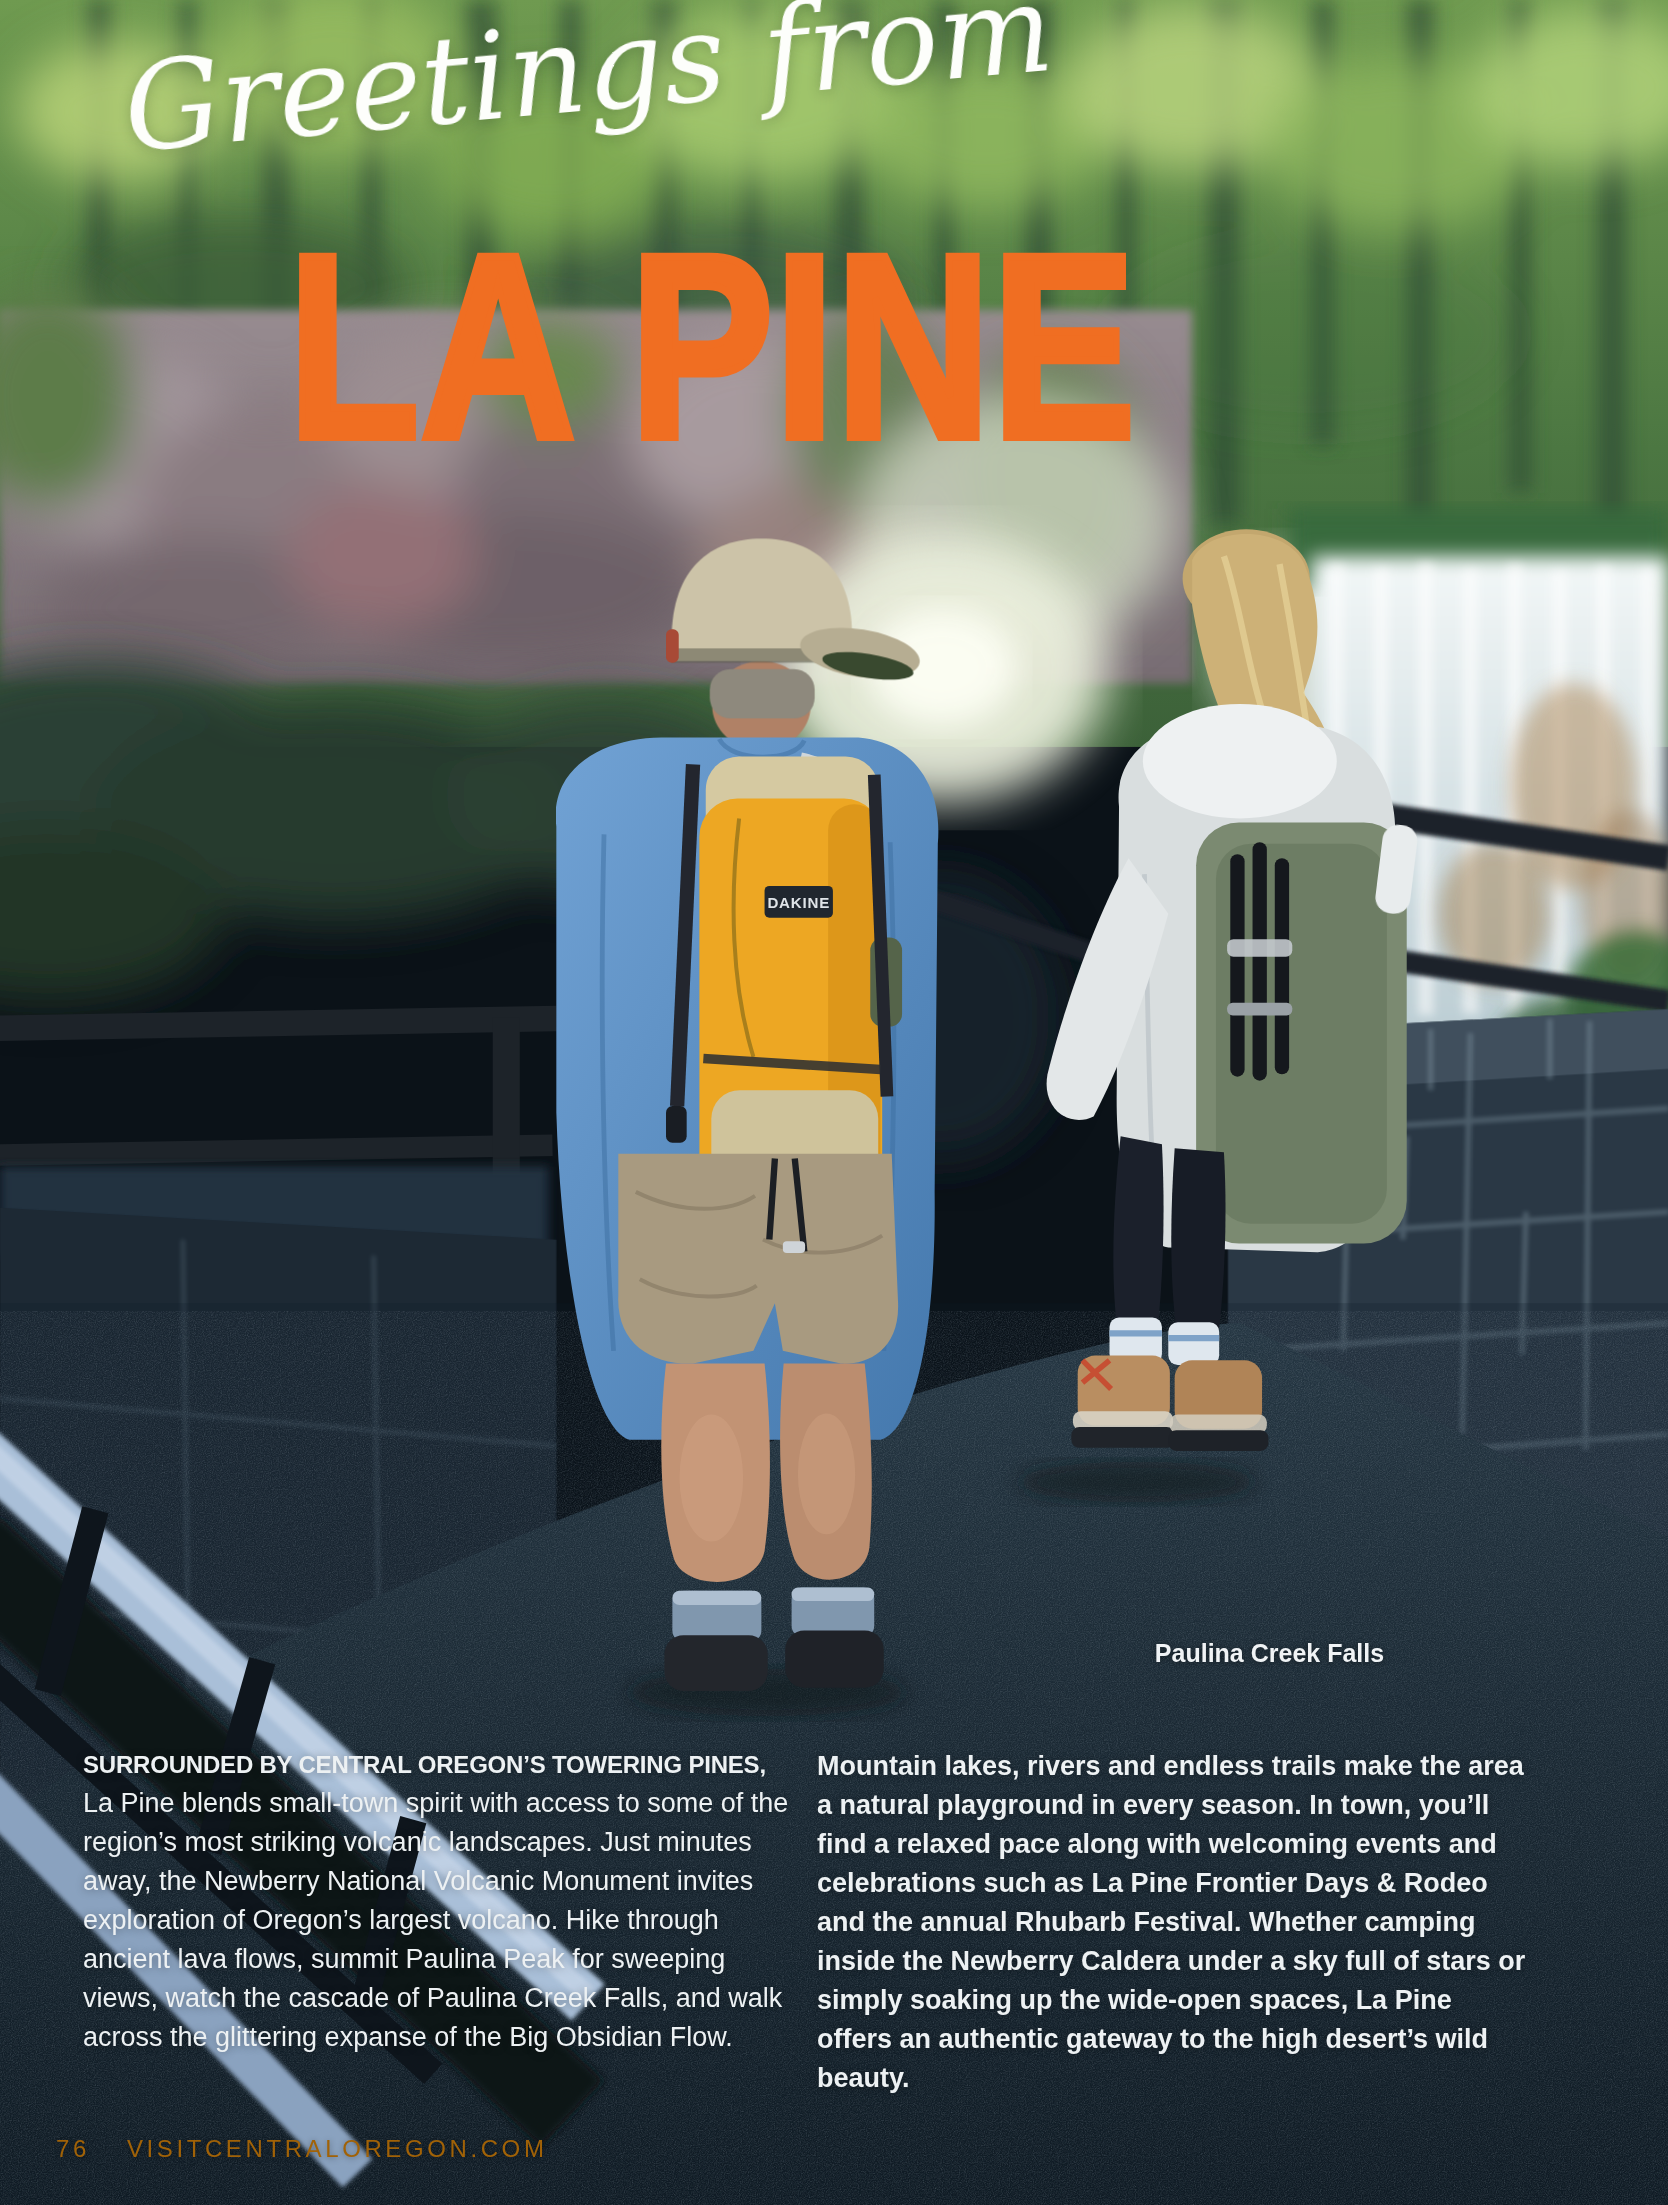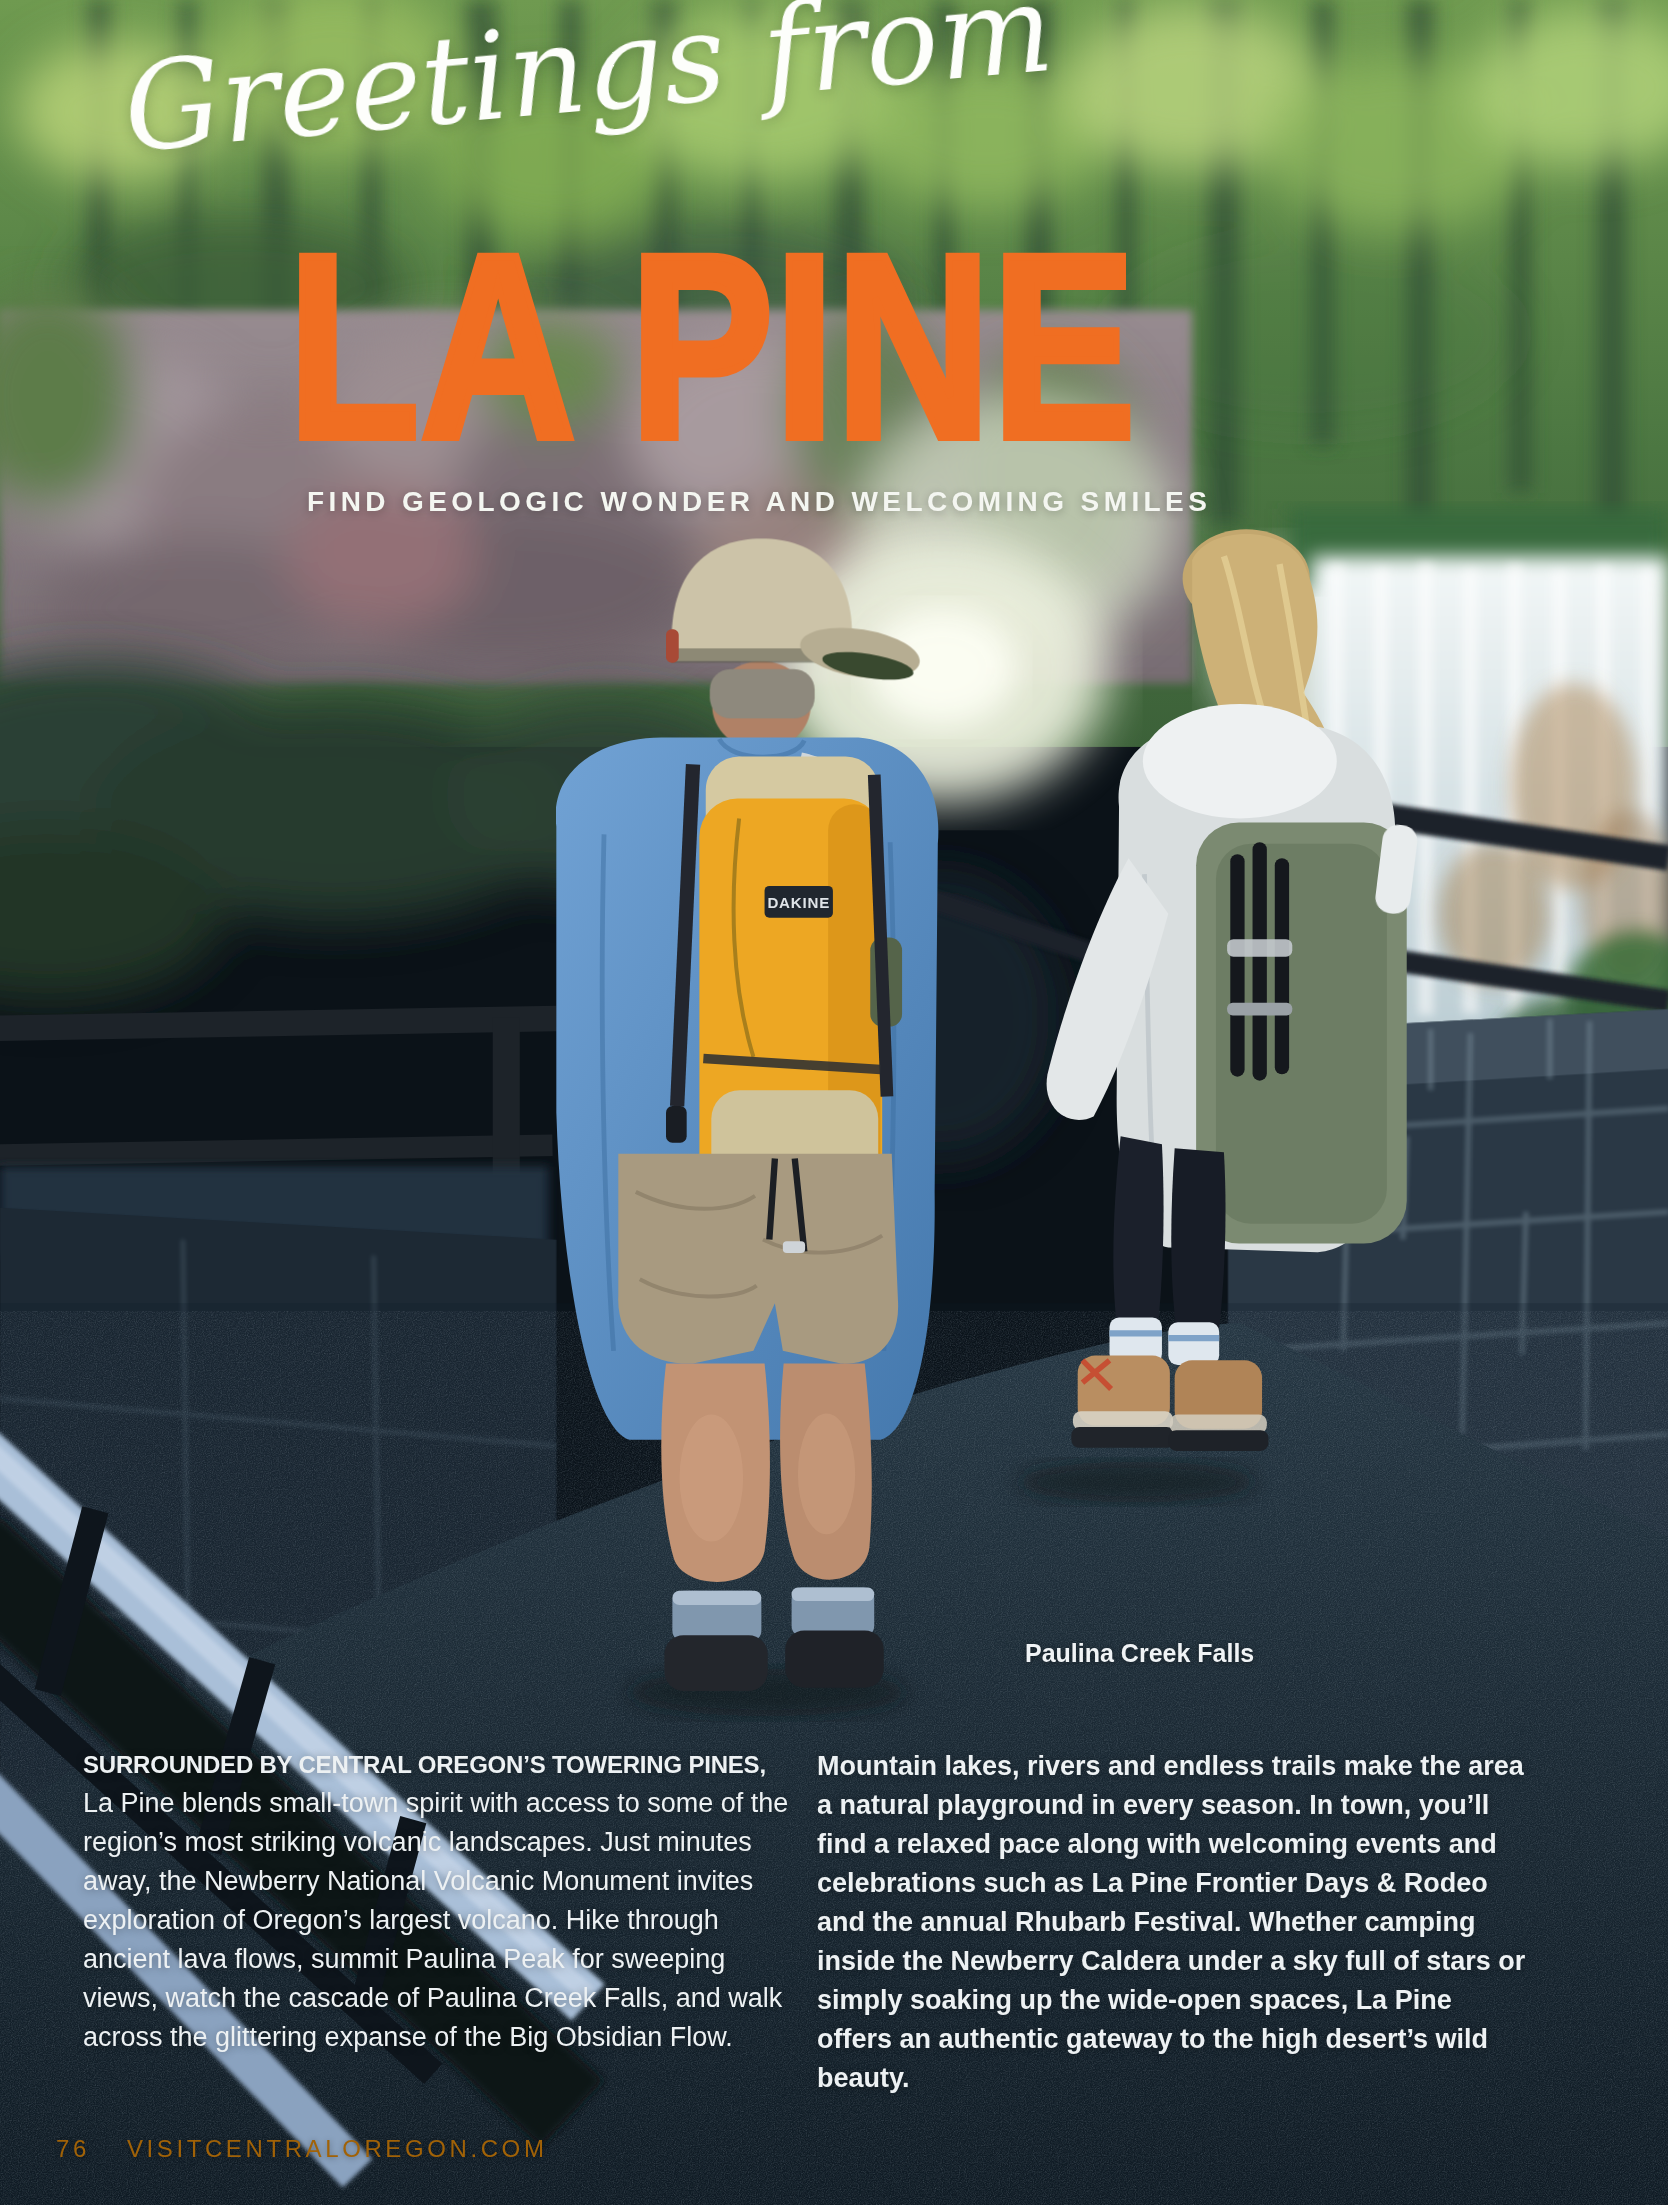--- a/index.html
+++ b/index.html
@@ -10,21 +10,21 @@
   .kicker{left:119px;top:46px;width:954px;
           font-family:"DejaVu Serif",serif;font-style:italic;font-weight:400;
           font-size:121px;line-height:1.05;color:#fdfefb;
           transform:rotate(-5deg);transform-origin:left top;
           text-shadow:0 1.6px 14.3px rgba(20,40,20,.25);}
   .title{left:288px;top:216px;font-size:262px;line-height:262px;font-weight:bold;
          letter-spacing:1.6px;color:#F06E22;-webkit-text-stroke:8px #F06E22;
          transform:scaleX(.82);transform-origin:left top;white-space:nowrap;}
   .subtitle{left:307px;top:486px;font-size:28px;font-weight:bold;letter-spacing:4.4px;
             color:#f4f6f1;white-space:nowrap;text-shadow:0 1.6px 8px rgba(0,0,0,.25);}
-  .caption{left:1025px;top:1639px;width:489px;text-align:left;font-size:25px;
+  .caption{left:1025px;top:1639px;width:489px;text-align:center;font-size:25px;
            font-weight:bold;color:#f0f3f5;text-shadow:0 0.8px 6.4px rgba(0,0,0,.45);}
   .col{top:1720px;width:719px;font-size:27px;line-height:39px;color:#edf1f3;
        text-shadow:0 0.8px 8px rgba(0,0,0,.35);}
   .col1{left:83px;margin-top:25px;}
   .col2{left:817px;width:717px;font-weight:bold;}
   .lead-in{font-weight:bold;font-size:24px;letter-spacing:-0.2px;}
   .footer{left:56px;top:2135px;font-size:24px;letter-spacing:3.6px;color:#a16207;
           text-shadow:0 0.8px 6.4px rgba(0,0,0,.4);}
   .footer .site{margin-left:37px;}
 </style>
@@ -314,21 +314,20 @@
       <rect x="1348" y="1796" width="130" height="26" rx="10" fill="#20242a"></rect>
       <rect x="1478" y="1712" width="110" height="86" rx="22" fill="#b08457"></rect>
       <rect x="1472" y="1780" width="122" height="24" rx="10" fill="#d3cec0" opacity=".85"></rect>
       <rect x="1470" y="1800" width="126" height="26" rx="10" fill="#1e2228"></rect>
     </g>
   </svg>
   </div>
 
   <div class="overlay kicker">Greetings from</div>
   <div class="overlay title">LA PINE</div>
-  <div class="overlay subtitle">FIND GEOLOGIC WONDER AND WELCOMING SMILES</div>
   <div class="overlay caption">Paulina Creek Falls</div>
 
   <p class="overlay col col1"><strong class="lead-in">SURROUNDED BY CENTRAL OREGON’S TOWERING PINES,</strong> <span>La Pine blends small-town spirit with access to some of the region’s most striking volcanic landscapes. Just minutes away, the Newberry National Volcanic Monument invites exploration of Oregon’s largest volcano. Hike through ancient lava flows, summit Paulina Peak for sweeping views, watch the cascade of Paulina Creek Falls, and walk across the glittering expanse of the Big Obsidian Flow.</span></p>
 
   <p class="overlay col col2"><span>Mountain lakes, rivers and endless trails make the area a natural playground in every season. In town, you’ll find a relaxed pace along with welcoming events and celebrations such as La Pine Frontier Days &amp; Rodeo and the annual Rhubarb Festival. Whether camping inside the Newberry Caldera under a sky full of stars or simply soaking up the wide-open spaces, La Pine offers an authentic gateway to the high desert’s wild beauty.</span></p>
 
   <div class="overlay footer"><span>76</span><span class="site">VISITCENTRALOREGON.COM</span></div>
 
 </div>
 

